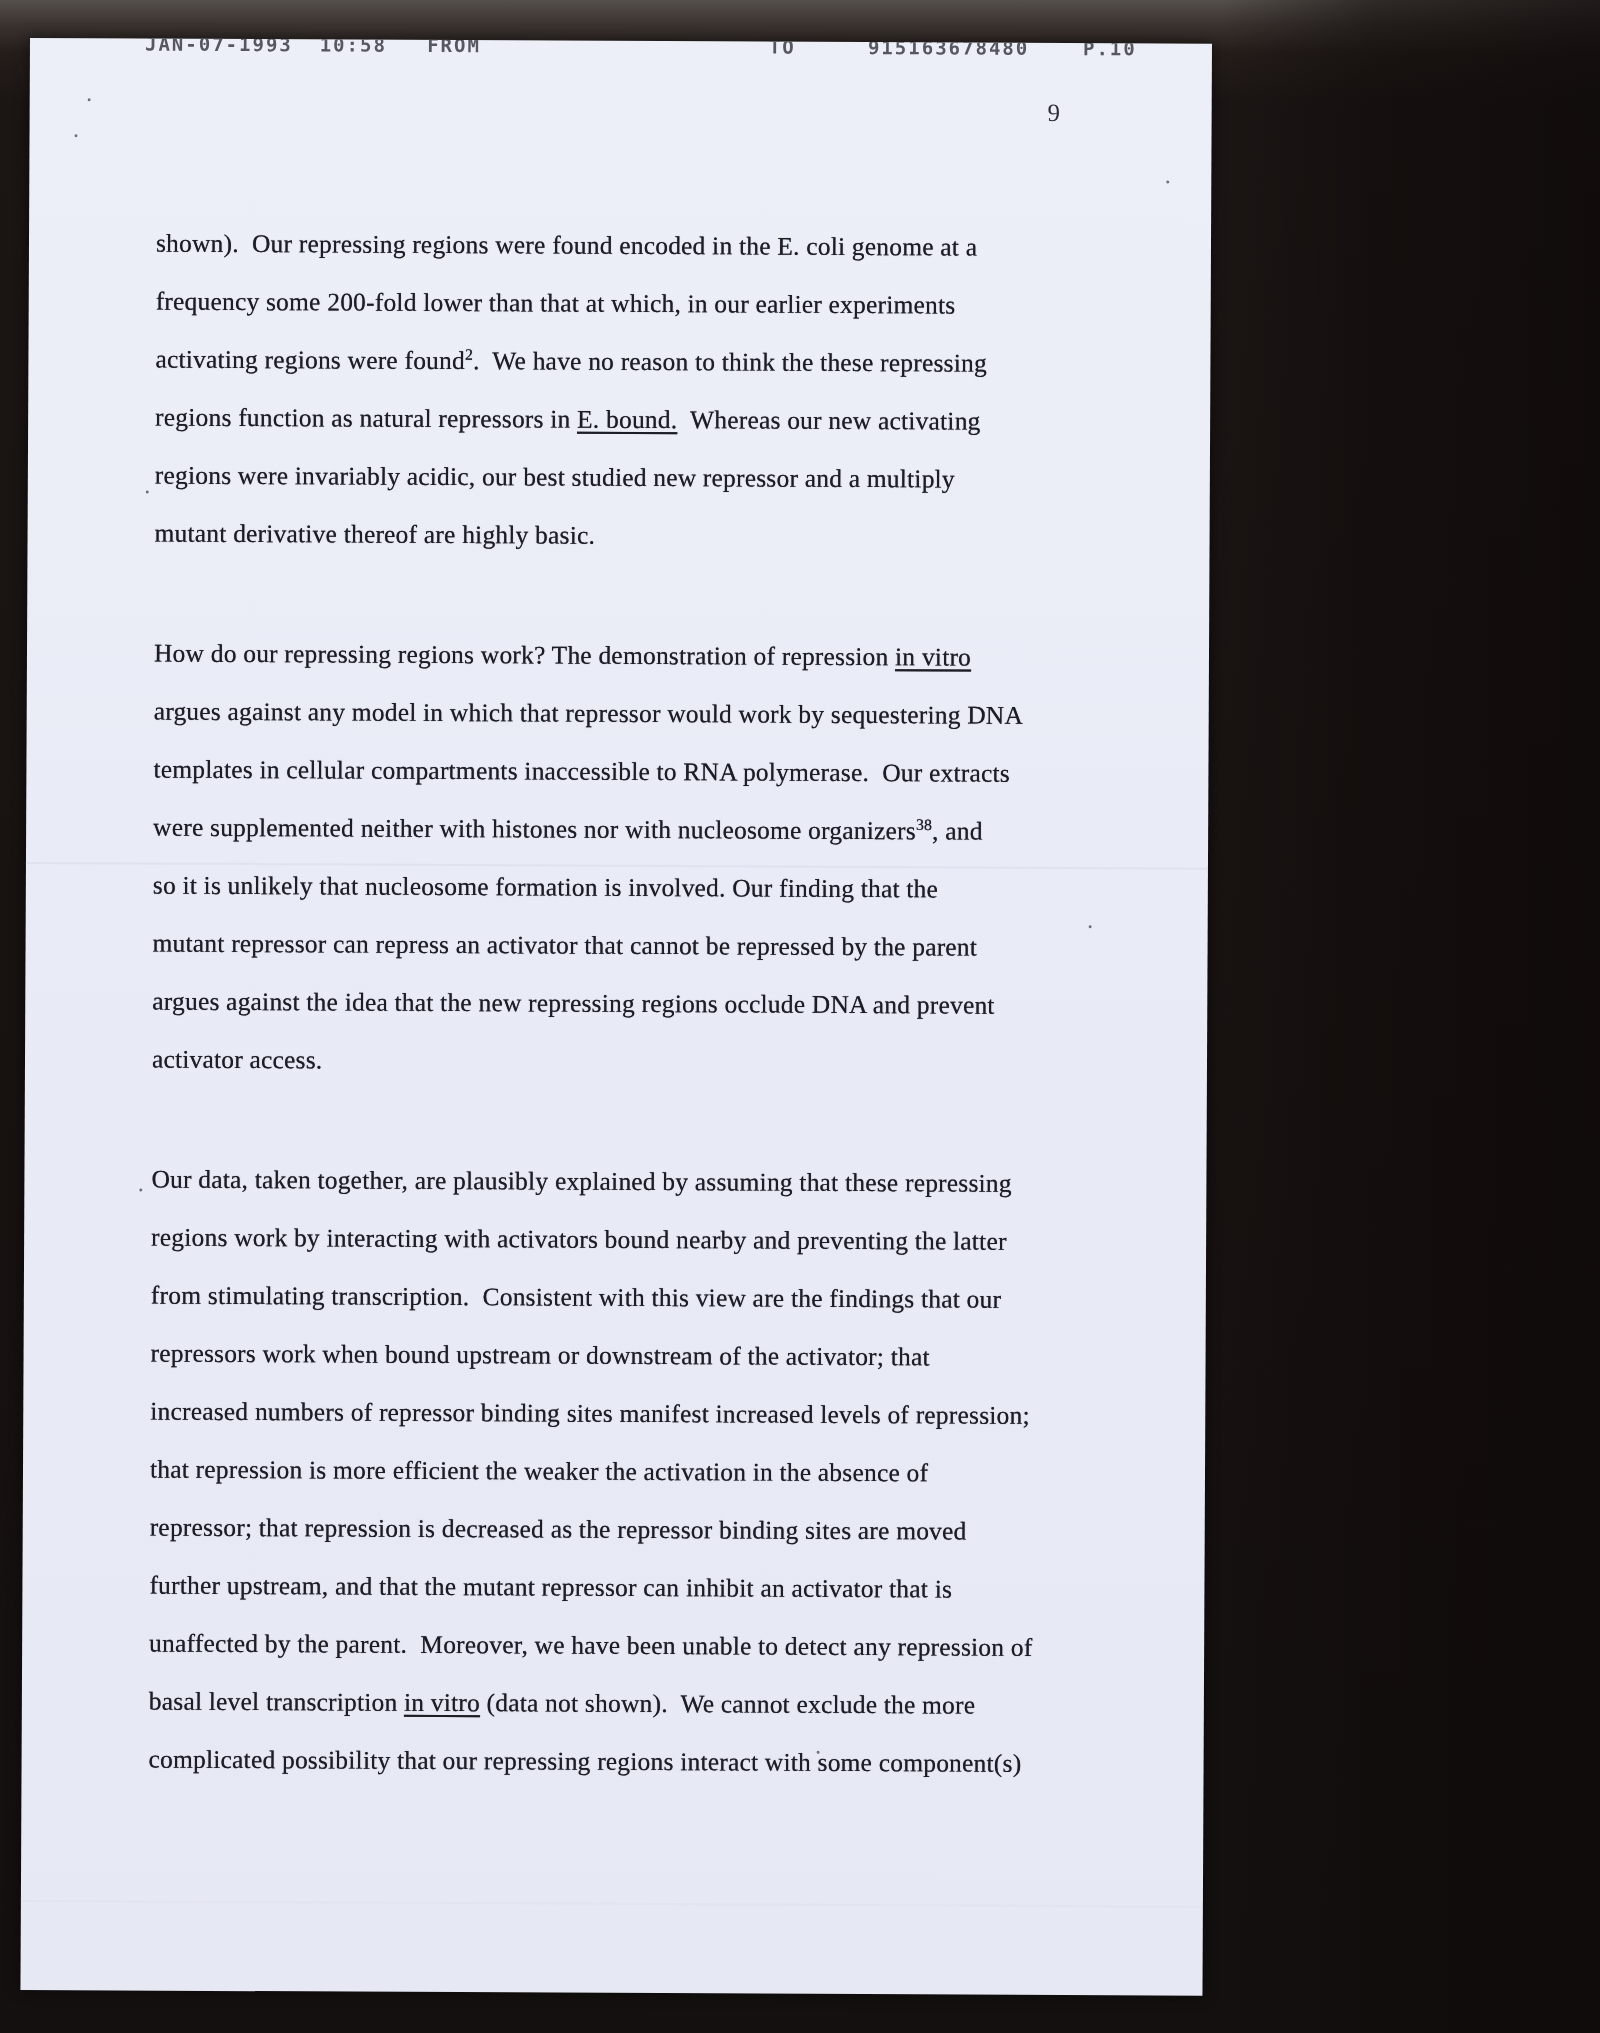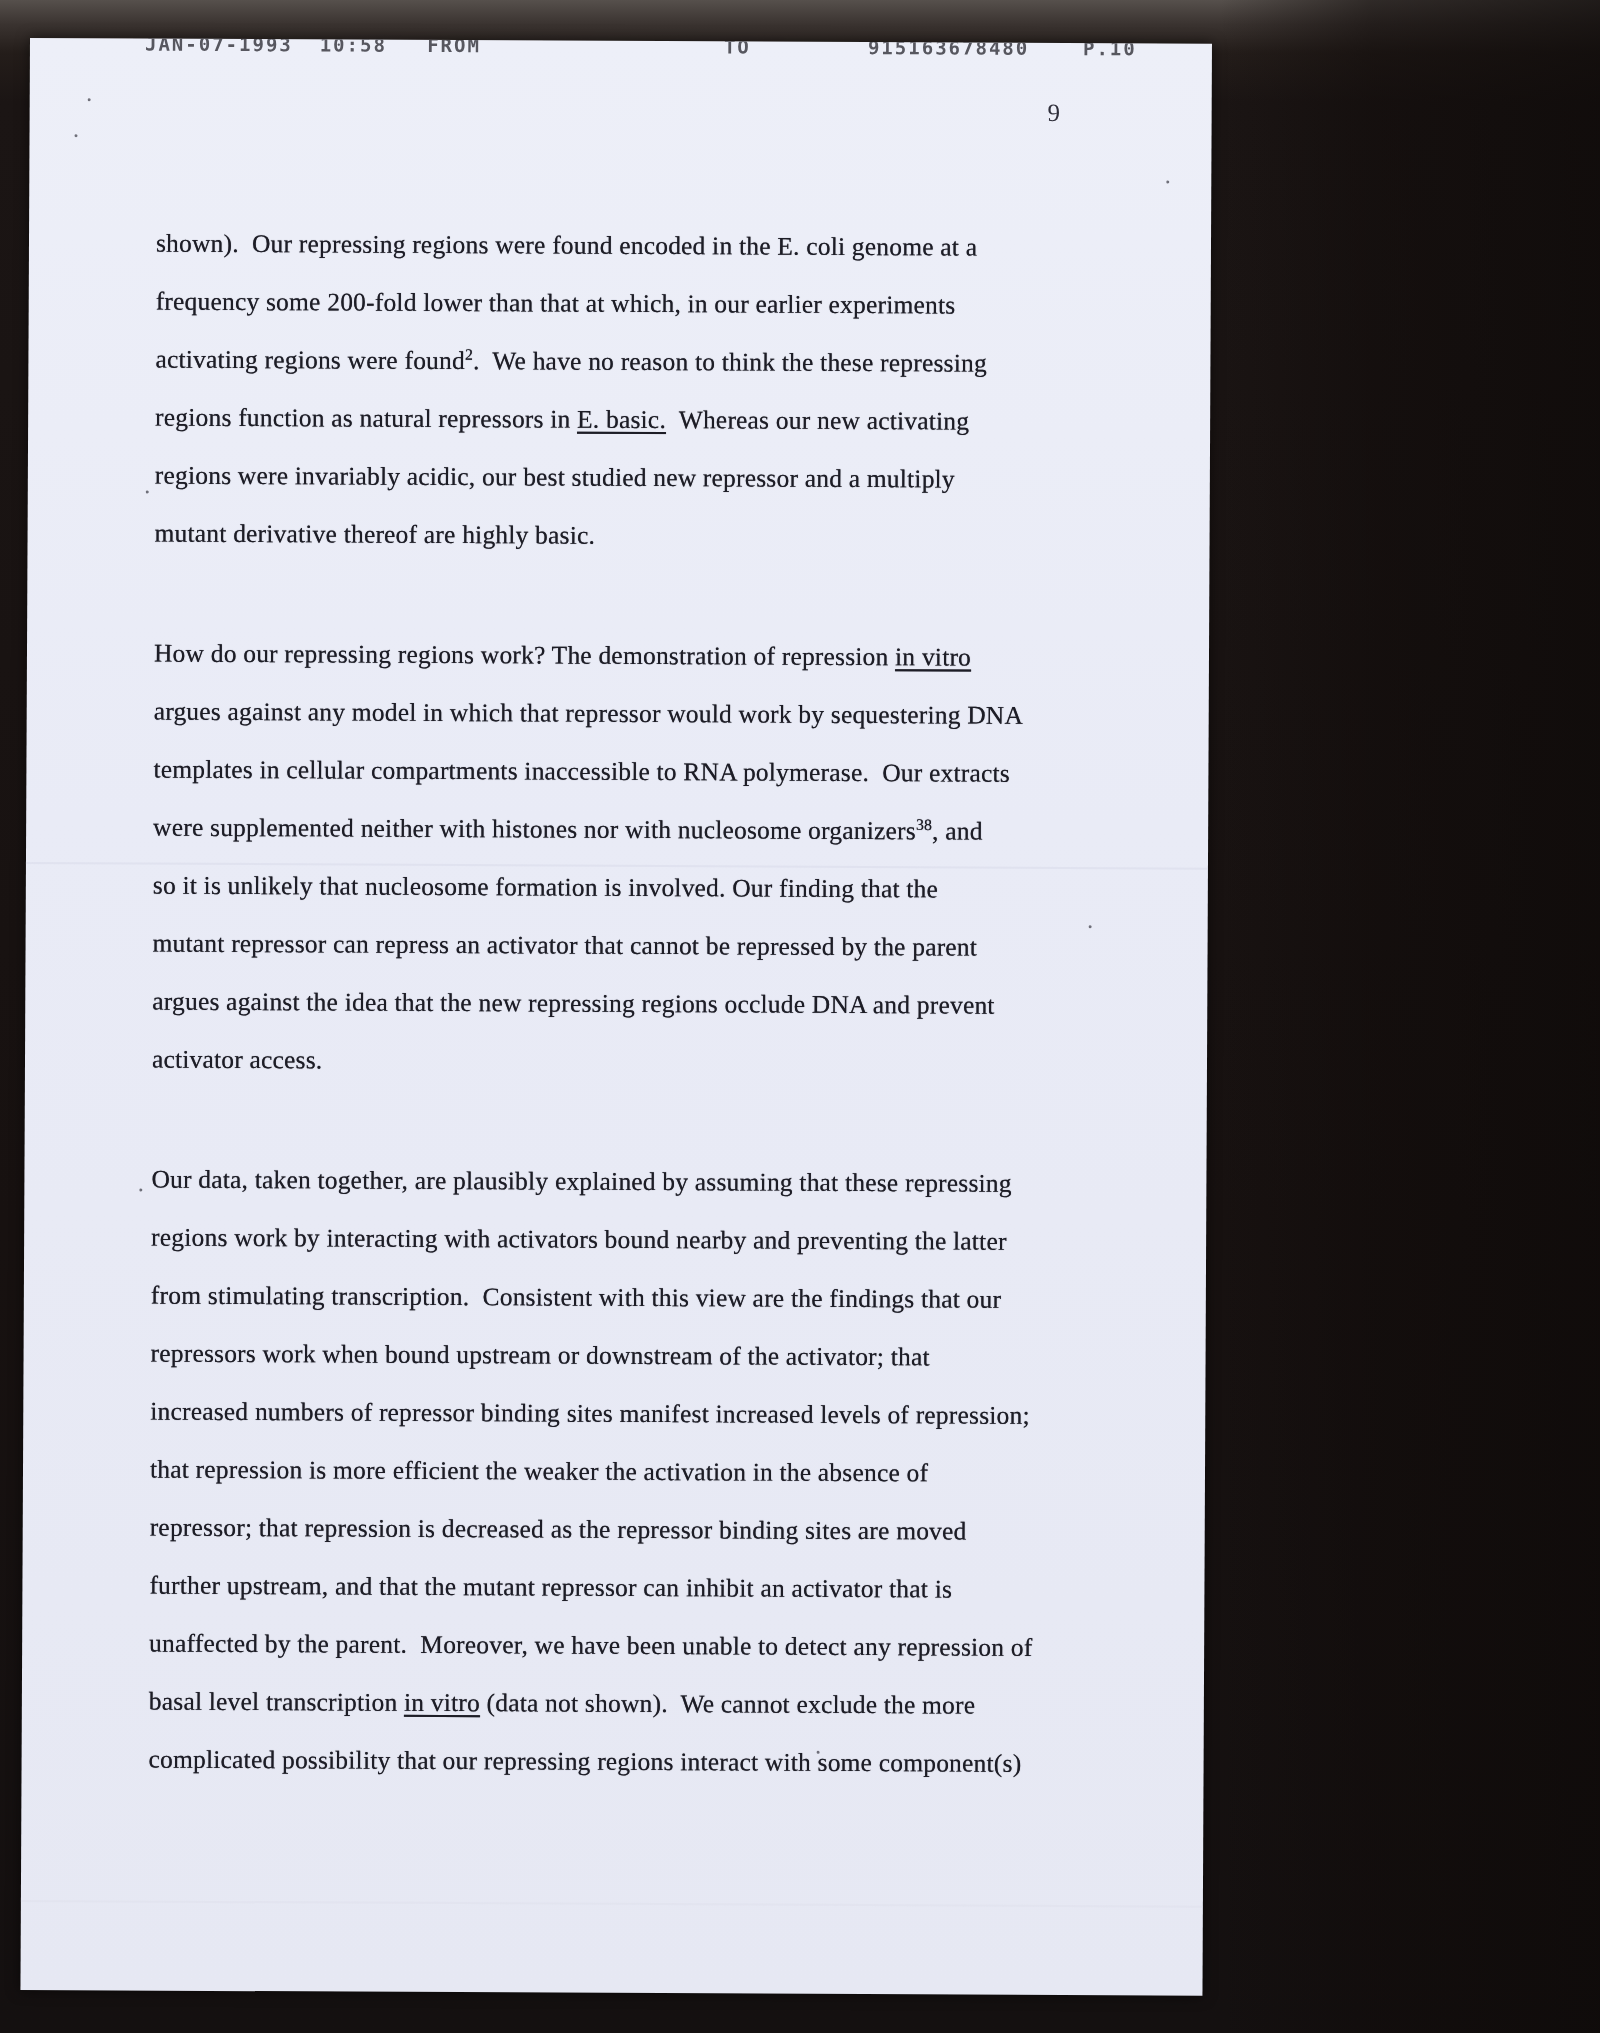--- a/index.html
+++ b/index.html
@@ -25,21 +25,21 @@
     box-shadow:0 0 14px rgba(0,0,0,.55);
   }
   
   .fax-header{position:absolute;top:0;left:0;right:0;height:24px;overflow:hidden;}
   .fax-header span{
     position:absolute;top:-6px;white-space:pre;
     font:bold 19px "DejaVu Sans Mono",monospace;
     color:#4a4a52;letter-spacing:2px;opacity:.92;
   }
   .fax-left{left:115px;}
-  .fax-center{left:694px;}
+  .fax-center{left:739px;}
   .fax-right{left:838px;}
   .page-number{
     position:absolute;left:1018px;top:56px;
     font-size:25px;color:#2e2e3a;
   }
   
   .content{position:absolute;left:127px;top:176px;width:960px;}
   .para{margin:0 0 62px 0;}
   .line{
     white-space:pre;line-height:58px;height:58px;
@@ -66,21 +66,21 @@
     <span class="fax-right">915163678480    P.10</span>
   </div>
 
   <div class="page-number">9</div>
 
   <div class="content">
       <div class="para">
         <div class="line">shown).  Our repressing regions were found encoded in the E. coli genome at a</div>
         <div class="line">frequency some 200-fold lower than that at which, in our earlier experiments</div>
         <div class="line">activating regions were found<sup>2</sup>.  We have no reason to think the these repressing</div>
-        <div class="line">regions function as natural repressors in <span class="u">E. basic.</span>  Whereas our new activating</div>
+        <div class="line">regions function as natural repressors in <span class="u">E. bound.</span>  Whereas our new activating</div>
         <div class="line">regions were invariably acidic, our best studied new repressor and a multiply</div>
         <div class="line">mutant derivative thereof are highly basic.</div>
       </div>
       <div class="para">
         <div class="line">How do our repressing regions work? The demonstration of repression <span class="u">in vitro</span></div>
         <div class="line">argues against any model in which that repressor would work by sequestering DNA</div>
         <div class="line">templates in cellular compartments inaccessible to RNA polymerase.  Our extracts</div>
         <div class="line">were supplemented neither with histones nor with nucleosome organizers<sup>38</sup>, and</div>
         <div class="line">so it is unlikely that nucleosome formation is involved. Our finding that the</div>
         <div class="line">mutant repressor can repress an activator that cannot be repressed by the parent</div>

